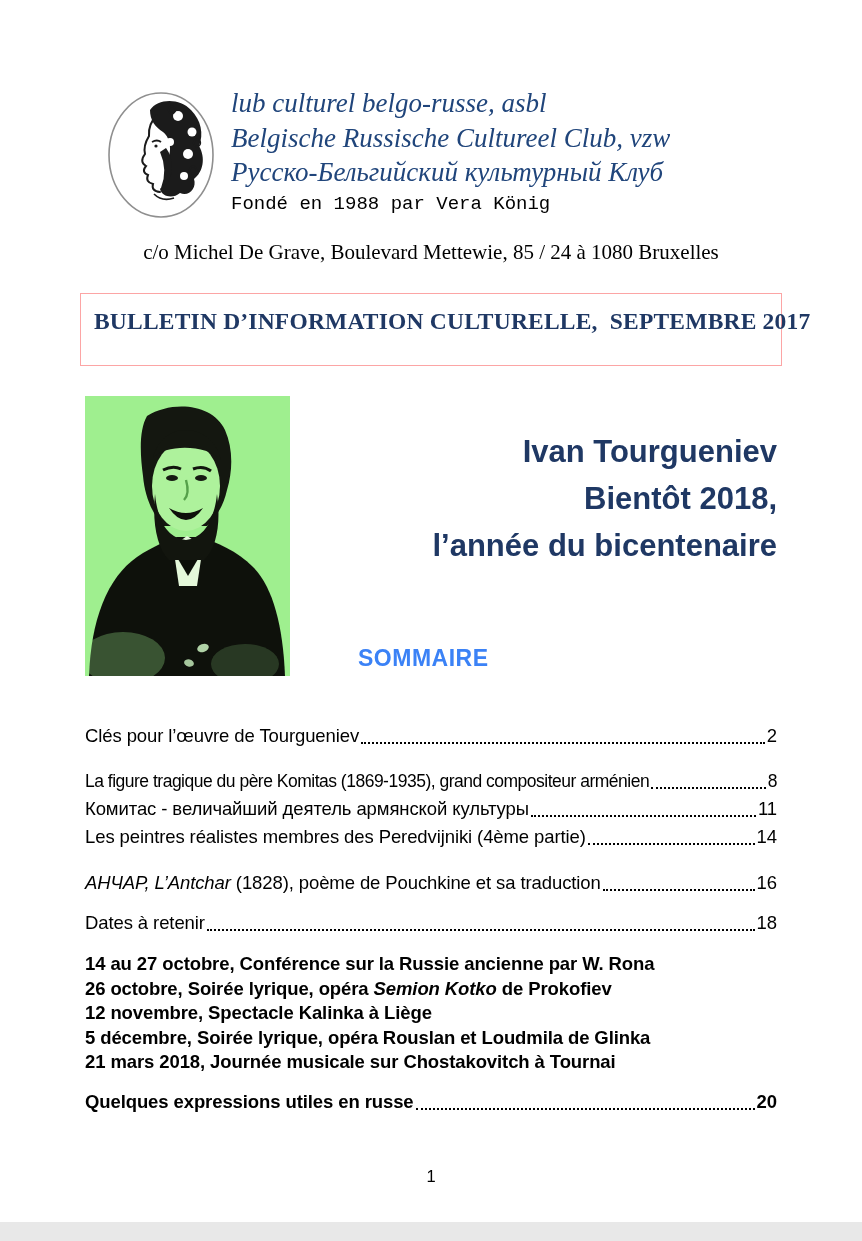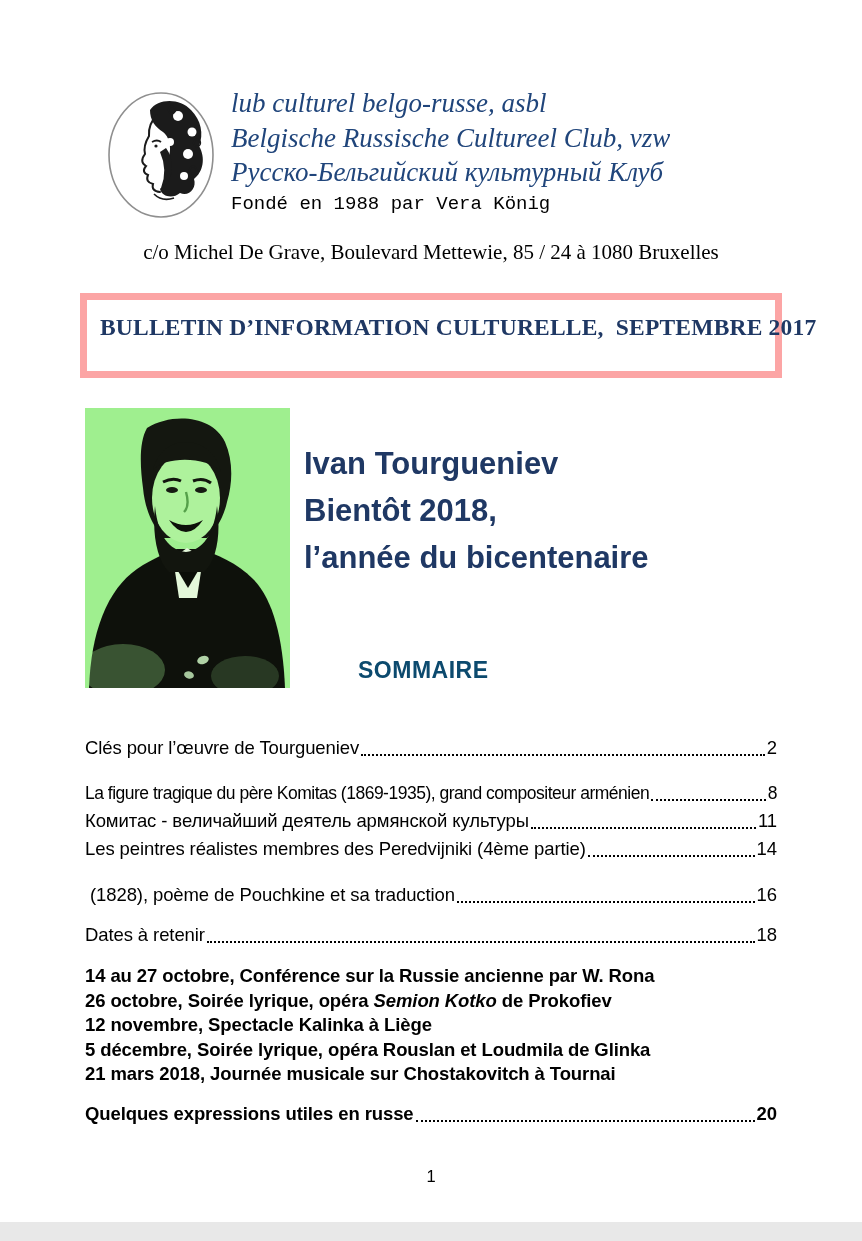--- a/index.html
+++ b/index.html
@@ -20,37 +20,37 @@
     font-family:Liberation Mono, monospace; color:#000;
     font-size:19px; margin-top:3px;
   }
   
   .address {
     text-align:center; font-family:"Liberation Serif", serif;
     font-size:21px; margin-top:16px;
   }
   
   .banner {
-    margin:28px 80px 0 80px; border:7px solid #fca5a5;
+    margin:28px 80px 0 80px; border:1px solid #fca5a5;
     padding:14px 10px 30px 13px; background:#fff;
   }
   .banner-text {
     font-family:"Liberation Serif", serif; font-weight:700;
     font-size:23.5px; color:#1F3864; white-space:pre; letter-spacing:0.2px;
   }
   
   .feature { display:flex; margin:30px 85px 0 85px; }
   .portrait { width:205px; height:280px; flex:none; }
   .feature-right { flex:1; }
   .title {
     color:#1F3864; font-weight:700; font-size:31px; line-height:47px;
-    text-align:left; margin-top:32px; padding-left:14px;
+    text-align:right; margin-top:32px; padding-left:14px;
   }
   .sommaire {
-    color:#0c4a6e; font-weight:700; font-size:23px;
+    color:#3b82f6; font-weight:700; font-size:23px;
     margin-top:76px; margin-left:68px; letter-spacing:0.5px;
   }
   
   .toc { margin:46px 85px 0 85px; font-weight:400; font-size:18.5px; letter-spacing:-0.1px; }
   .toc-row { display:flex; align-items:flex-end; line-height:28px; }
   .toc-row .lbl, .toc-row .itl, .toc-row .pg { white-space:pre; }
   .toc-row .itl { font-style:italic; }
   .leader { flex:1 1 auto; min-width:0; border-bottom:2.6px dotted #000; margin:0 2px 6px 2px; }
   .tight { font-size:17.5px; letter-spacing:-0.5px; }
   .g17 { margin-top:17px; } .g18 { margin-top:18px; } .g12 { margin-top:12px; }
@@ -170,20 +170,21 @@
       <span class="lbl">Комитас - величайший деятель армянской культуры</span>
       <span class="leader"></span>
       <span class="pg">11</span>
     </div>
     <div class="toc-row">
       <span class="lbl">Les peintres réalistes membres des Peredvijniki (4ème partie)</span>
       <span class="leader"></span>
       <span class="pg">14</span>
     </div>
     <div class="toc-row g18">
+      <span class="itl">АНЧАР, L’Antchar</span>
       <span class="lbl"> (1828), poème de Pouchkine et sa traduction</span>
       <span class="leader"></span>
       <span class="pg">16</span>
     </div>
     <div class="toc-row g12">
       <span class="lbl">Dates à retenir</span>
       <span class="leader"></span>
       <span class="pg">18</span>
     </div>
   </nav>

